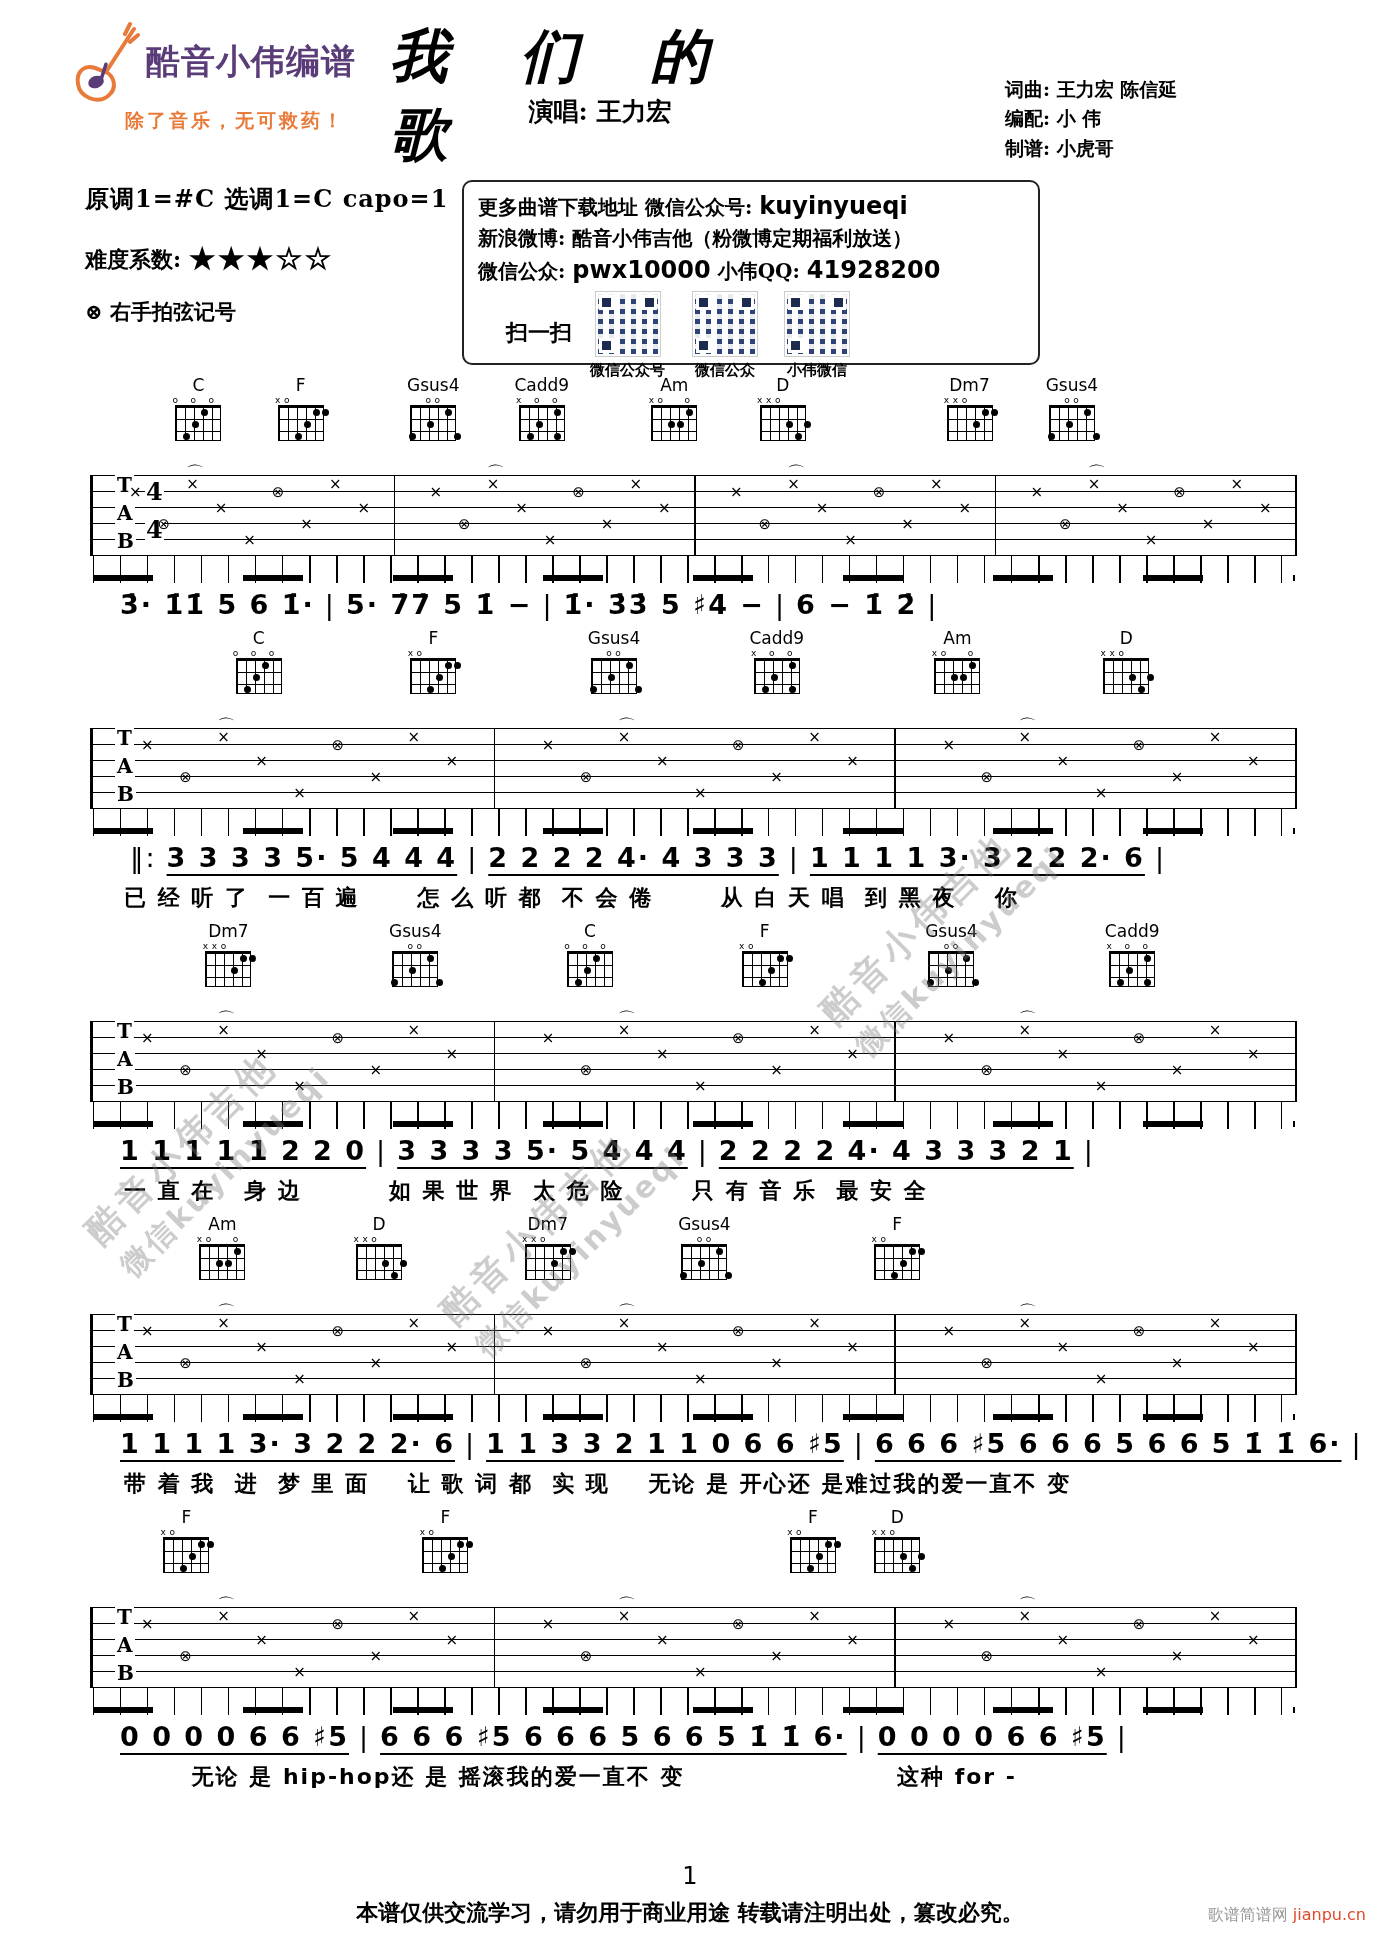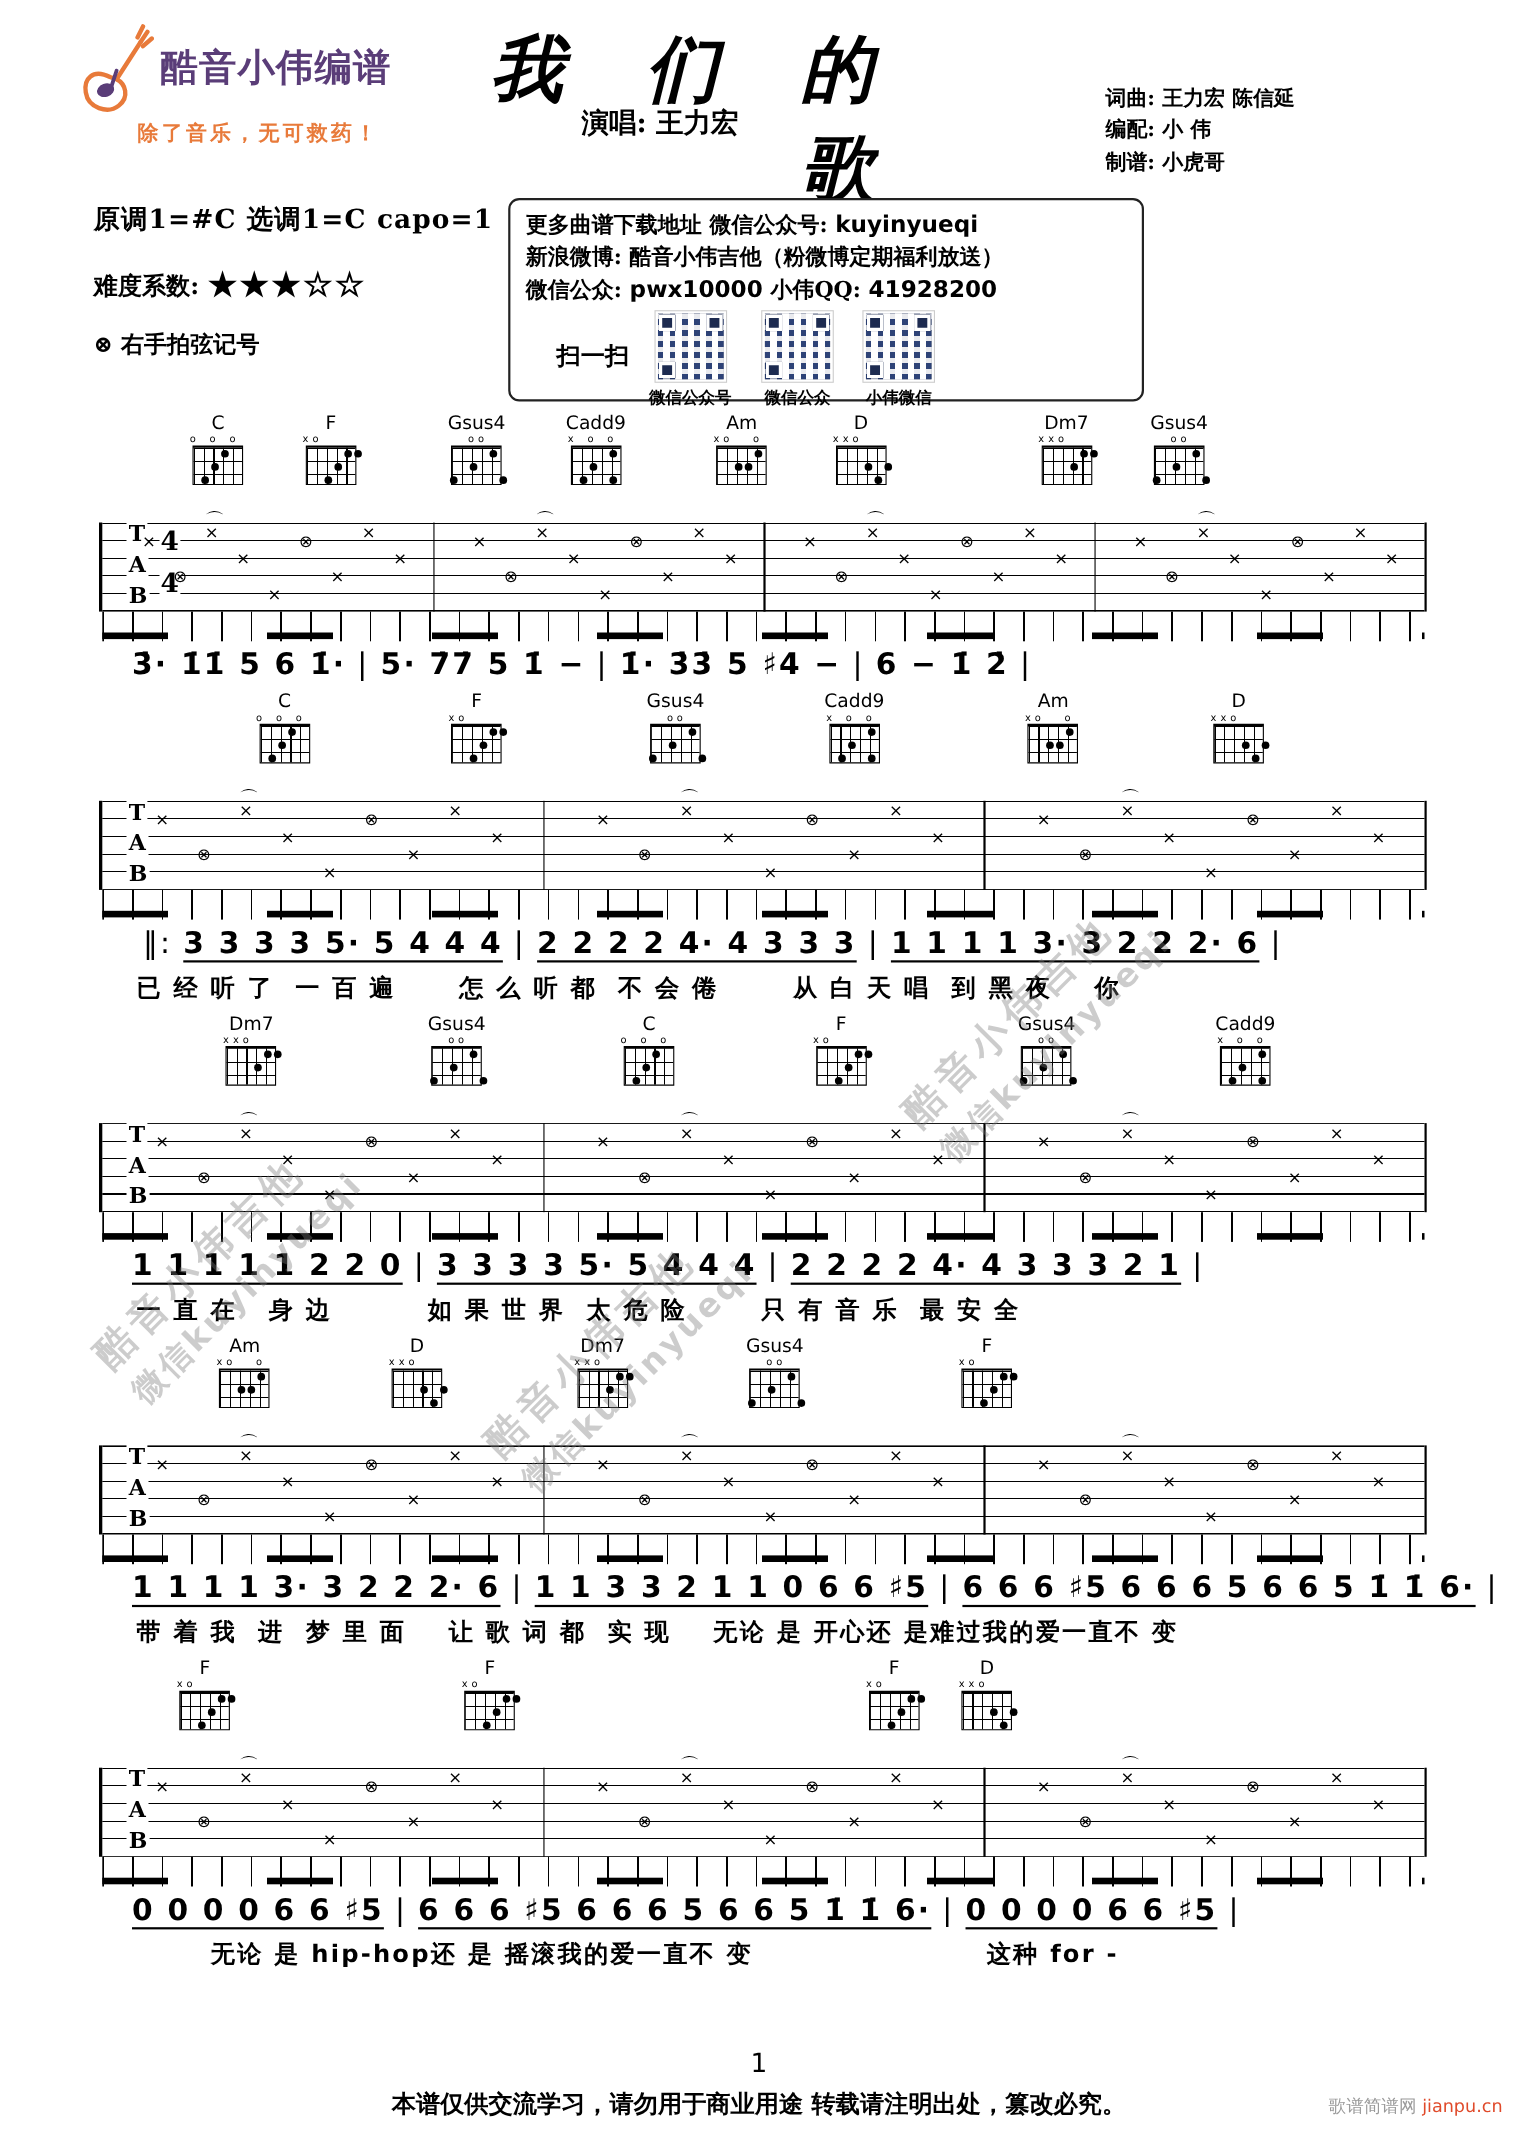--- a/index.html
+++ b/index.html
@@ -8,38 +8,38 @@
   #page {
     position:relative; width:1380px; height:1952px; margin:0 auto;
     background:#fff; color:#000; overflow:hidden;
   }
   
   #logo { position:absolute; left:70px; top:18px; width:330px; }
   #logo-row { display:flex; align-items:center; gap:6px; }
   #logo-icon { width:70px; height:88px; }
   #brand { font-size:34px; font-weight:bold; color:#5a3d78; letter-spacing:1px; font-family:"DejaVu Sans",sans-serif; }
   #slogan { font-size:19px; color:#e87a3a; font-weight:bold; margin-top:2px; text-align:center; letter-spacing:3px; font-family:"DejaVu Serif", serif; }
-  #title { position:absolute; left:390px; top:18px; width:430px; text-align:right;
-    font-size:66px; font-weight:bold; font-family:"DejaVu Serif", serif; letter-spacing:26px; font-style:italic;}
+  #title { position:absolute; left:390px; top:18px; width:430px; text-align:left;
+    font-size:58px; font-weight:bold; font-family:"DejaVu Serif", serif; letter-spacing:26px; font-style:italic;}
   #singer { position:absolute; left:420px; top:95px; width:360px; text-align:center;
     font-size:25px; font-weight:bold; font-family:"DejaVu Serif", serif; }
   #credits { position:absolute; left:1005px; top:75px; font-size:19px; font-weight:bold;
     font-family:"DejaVu Serif", serif; line-height:1.55; }
   
   #meta { position:absolute; left:85px; top:183px; width:380px; font-family:"DejaVu Serif", serif; }
   #keyline { font-size:24px; font-weight:bold; letter-spacing:1px; }
   #difficulty { margin-top:26px; font-size:22px; font-weight:bold; }
   #difficulty .stars { font-size:30px; letter-spacing:2px; vertical-align:-2px; }
   #legend { margin-top:22px; font-size:21px; font-weight:bold; }
   
   #infobox { position:absolute; left:462px; top:180px; width:578px; height:185px;
     border:2px solid #222; border-radius:10px; padding:7px 12px 4px 14px; background:#fff;
     font-family:"DejaVu Serif", serif; }
   #infobox .il { font-size:20px; font-weight:bold; line-height:1.45; white-space:nowrap; }
-  #infobox .il b.lat { font-family:"DejaVu Sans", sans-serif; font-size:21px; }
+  #infobox .il b.lat { font-family:"DejaVu Sans", sans-serif; font-size:24px; }
   #qr-row { display:flex; align-items:flex-start; margin-top:4px; }
   #scan { font-size:22px; font-weight:bold; margin:26px 18px 0 28px; }
   .qr-wrap { display:flex; flex-direction:column; align-items:center; margin-right:28px; }
   .qr { position:relative; width:64px; height:64px; border:2px solid #fff; outline:1px solid #ccc;
     background:
       repeating-linear-gradient(0deg, rgba(20,30,60,.95) 0 5px, rgba(255,255,255,.9) 5px 10px),
       repeating-linear-gradient(90deg, #1d2b50 0 5px, #fff 5px 11px);
     background-blend-mode:screen; }
   .qr .fp { position:absolute; width:15px; height:15px; background:#1d2b50; box-shadow:inset 0 0 0 3px #fff, inset 0 0 0 6px #1d2b50; }
   .qr .fp.tl{left:1px;top:1px}.qr .fp.tr{right:1px;top:1px}.qr .fp.bl{left:1px;bottom:1px}

